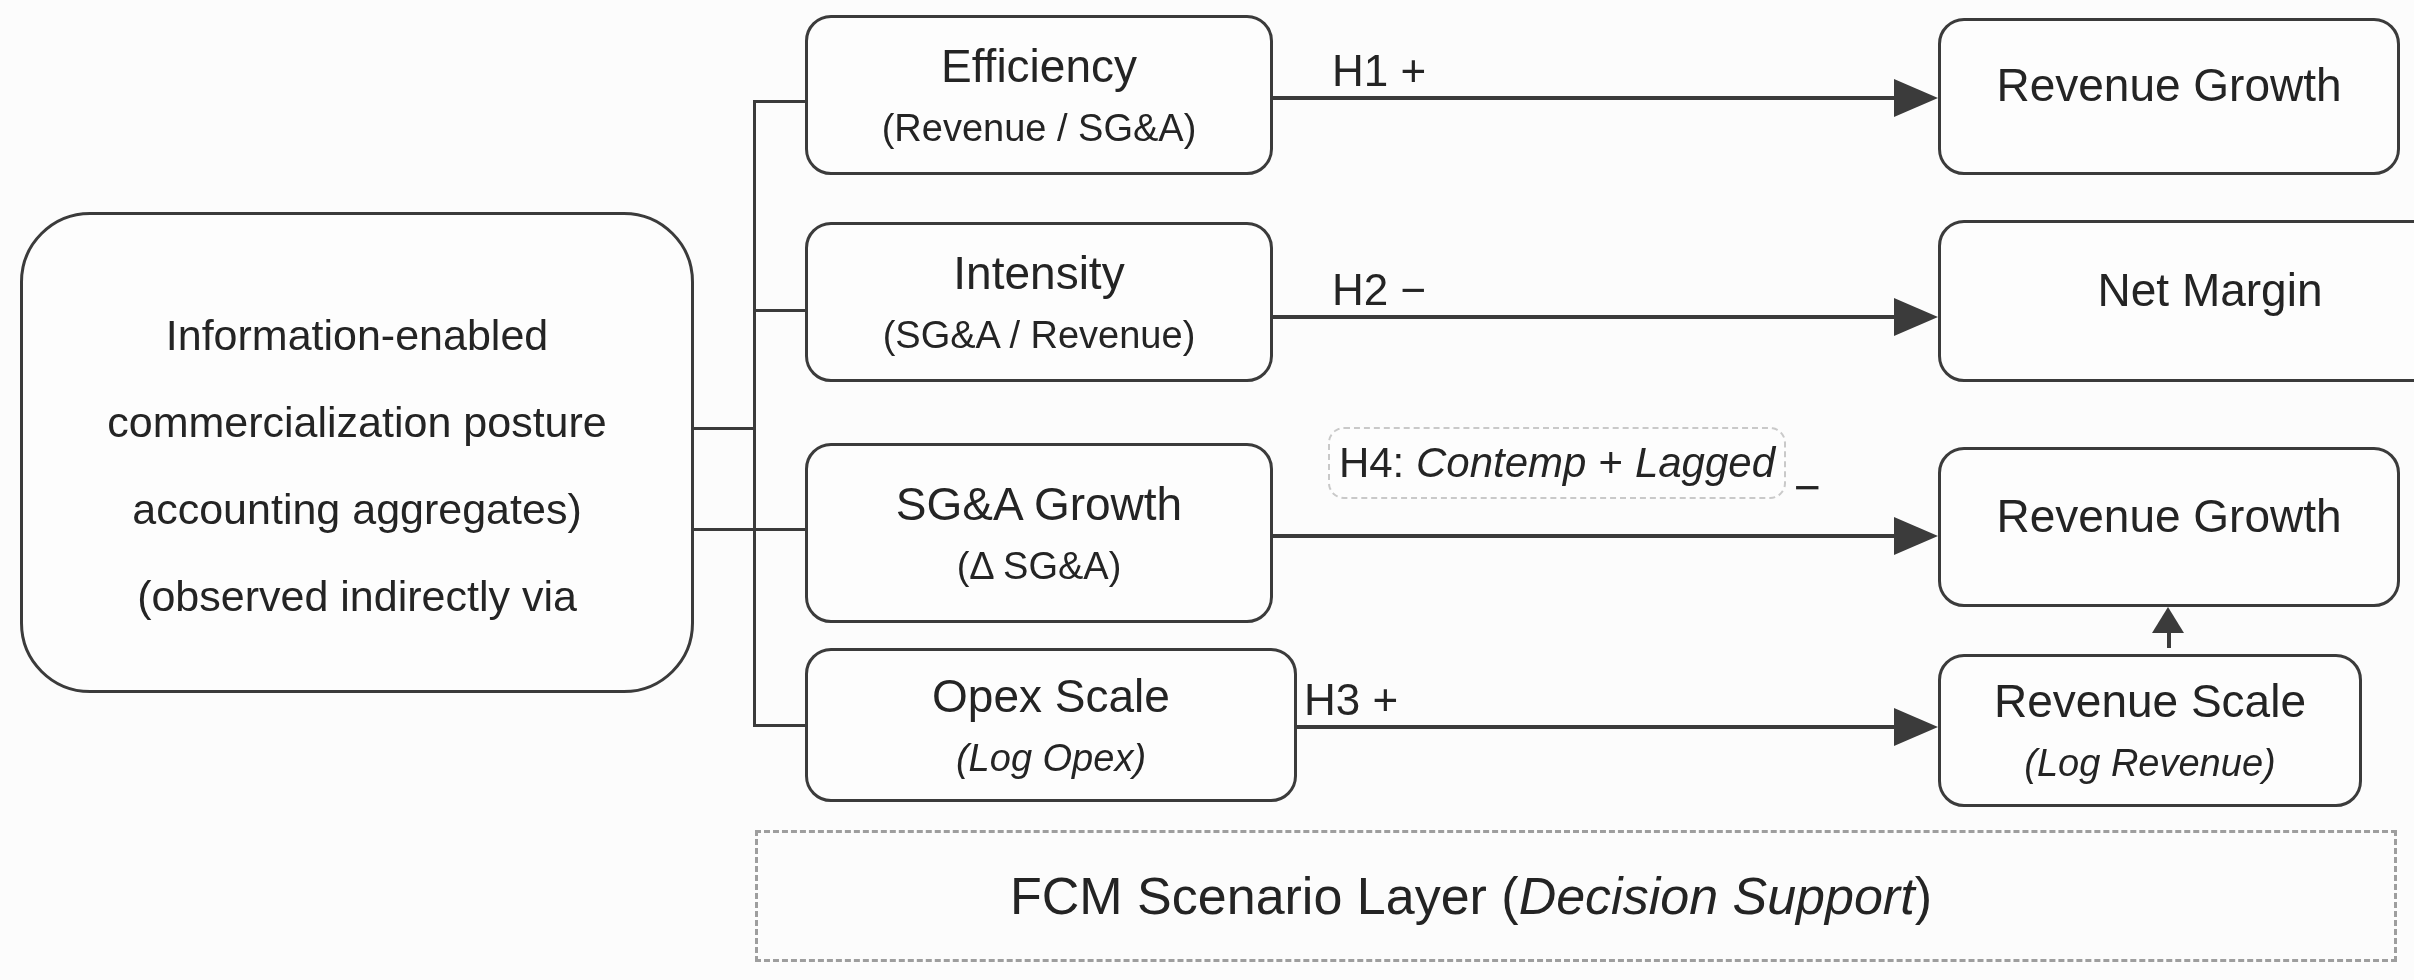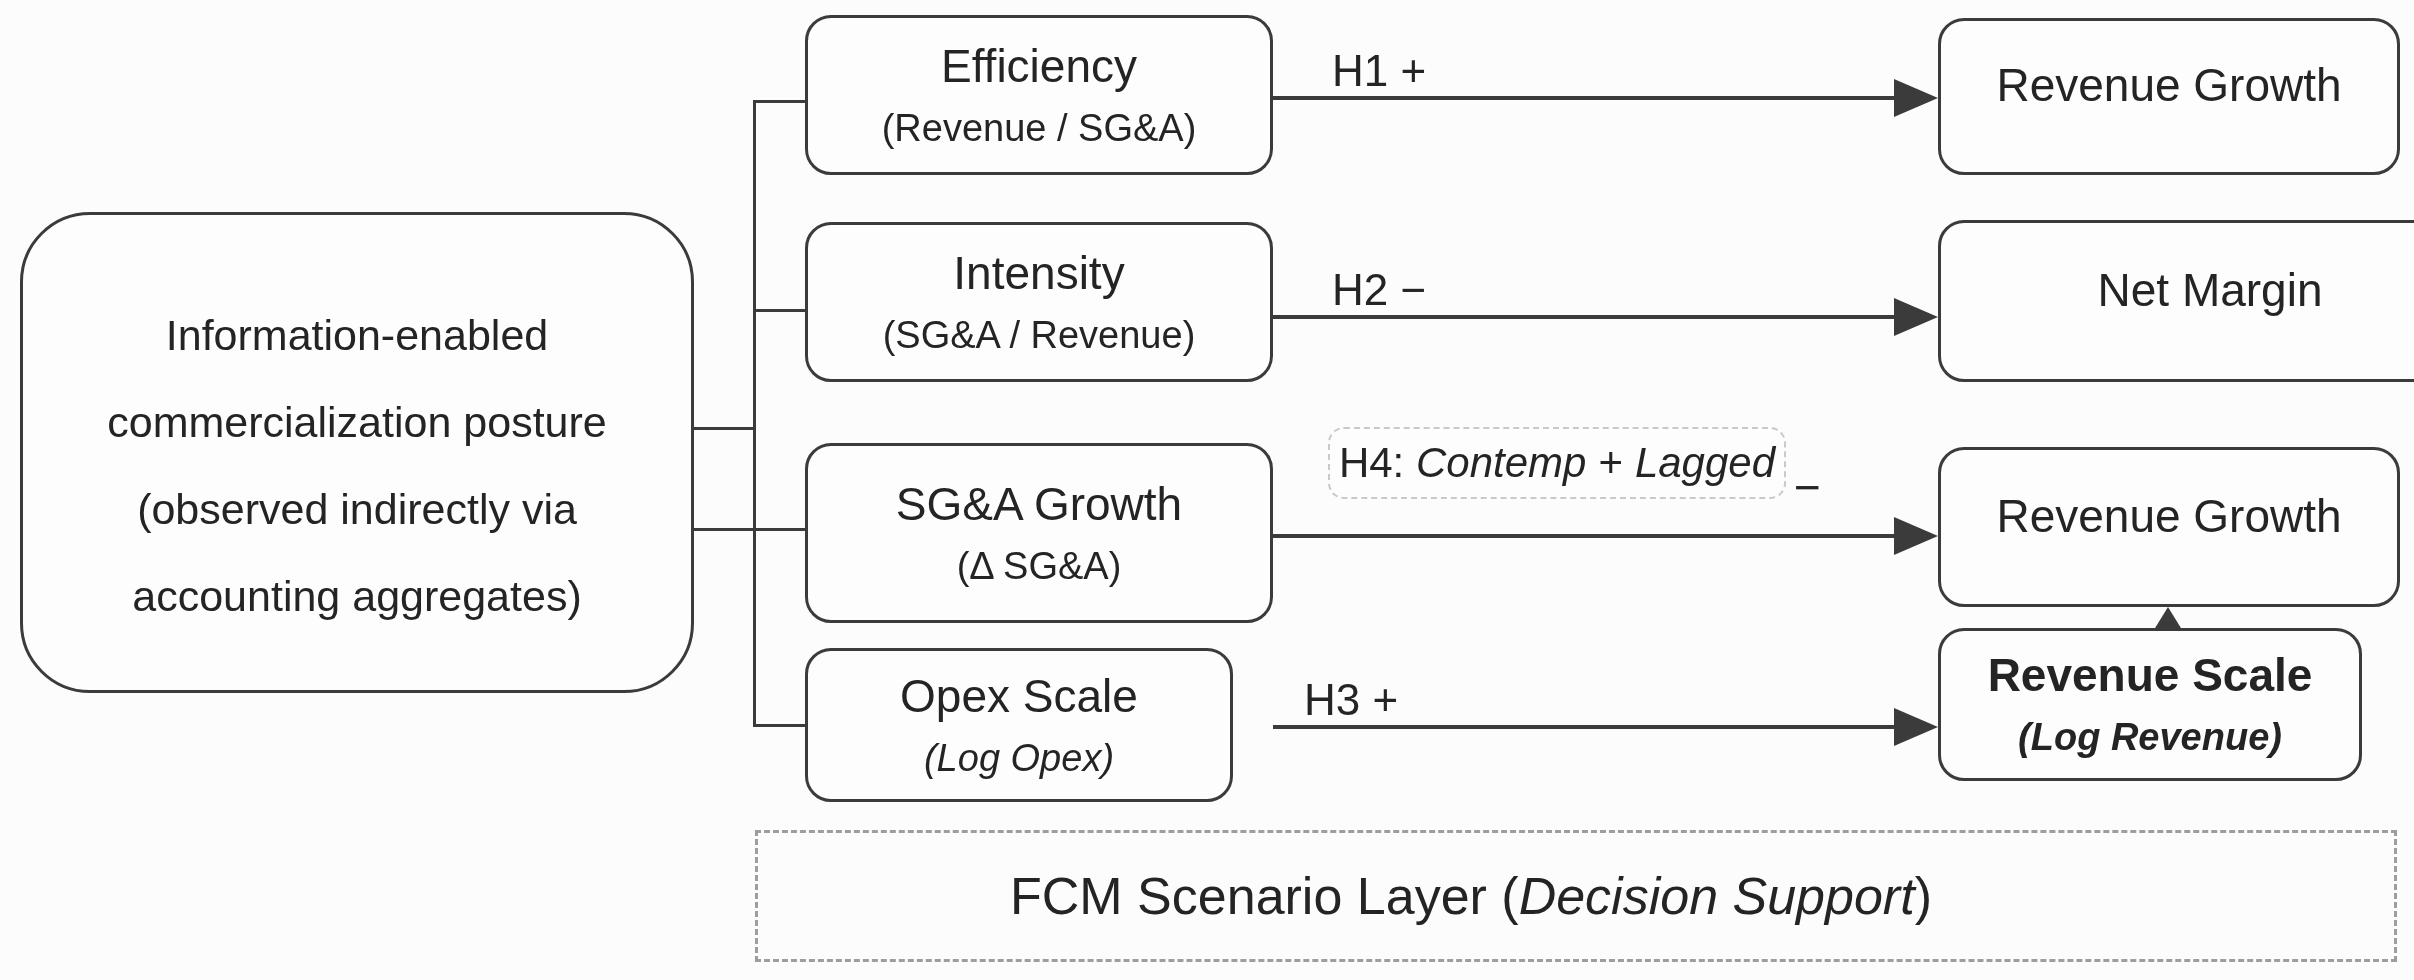--- a/index.html
+++ b/index.html
@@ -95,57 +95,57 @@
   <div class="line" style="left:1273px; top:725px; width:627px; height:4px;"></div>
   <div class="ahead-right" style="left:1894px; top:708px;"></div>
   <div class="edge-label" style="left:1304px; top:675px;">H3 +</div>
 
   <div class="line" style="left:2167px; top:628px; width:4px; height:20px;"></div>
   <div class="ahead-up" style="left:2152px; top:607px;"></div>
 
   <div class="node latent" style="left:20px; top:212px; width:674px; height:481px;">
     <div class="lline">Information-enabled</div>
     <div class="lline">commercialization posture</div>
+    <div class="lline">accounting aggregates)</div>
     <div class="lline">(observed indirectly via</div>
-    <div class="lline">accounting aggregates)</div>
   </div>
 
   <div class="node" style="left:805px; top:15px; width:468px; height:160px;">
     <div class="title">Efficiency</div>
     <div class="subtitle">(Revenue / SG&amp;A)</div>
   </div>
 
   <div class="node" style="left:805px; top:222px; width:468px; height:160px;">
     <div class="title">Intensity</div>
     <div class="subtitle">(SG&amp;A / Revenue)</div>
   </div>
 
   <div class="node" style="left:805px; top:443px; width:468px; height:180px;">
     <div class="title">SG&amp;A Growth</div>
     <div class="subtitle">(Δ SG&amp;A)</div>
   </div>
 
-  <div class="node" style="left:805px; top:648px; width:428px; height:154px;">
+  <div class="node" style="left:805px; top:648px; width:492px; height:154px;">
     <div class="title">Opex Scale</div>
     <div class="subtitle italic">(Log Opex)</div>
   </div>
 
   <div class="node single" style="left:1938px; top:18px; width:462px; height:157px;">
     <div class="title">Revenue Growth</div>
   </div>
 
   <div class="node single" style="left:1938px; top:220px; width:544px; height:162px;">
     <div class="title">Net Margin</div>
   </div>
 
   <div class="node single" style="left:1938px; top:447px; width:462px; height:160px;">
     <div class="title">Revenue Growth</div>
   </div>
 
-  <div class="node" style="left:1938px; top:628px; width:424px; height:153px;font-weight:bold;">
+  <div class="node" style="left:1938px; top:654px; width:424px; height:153px;">
     <div class="title">Revenue Scale</div>
     <div class="subtitle italic">(Log Revenue)</div>
   </div>
 
   <div class="fcm">
     <div class="fcm-text">
       <span>FCM Scenario Layer (</span><span class="italic">Decision Support</span><span>)</span>
     </div>
   </div>
 

